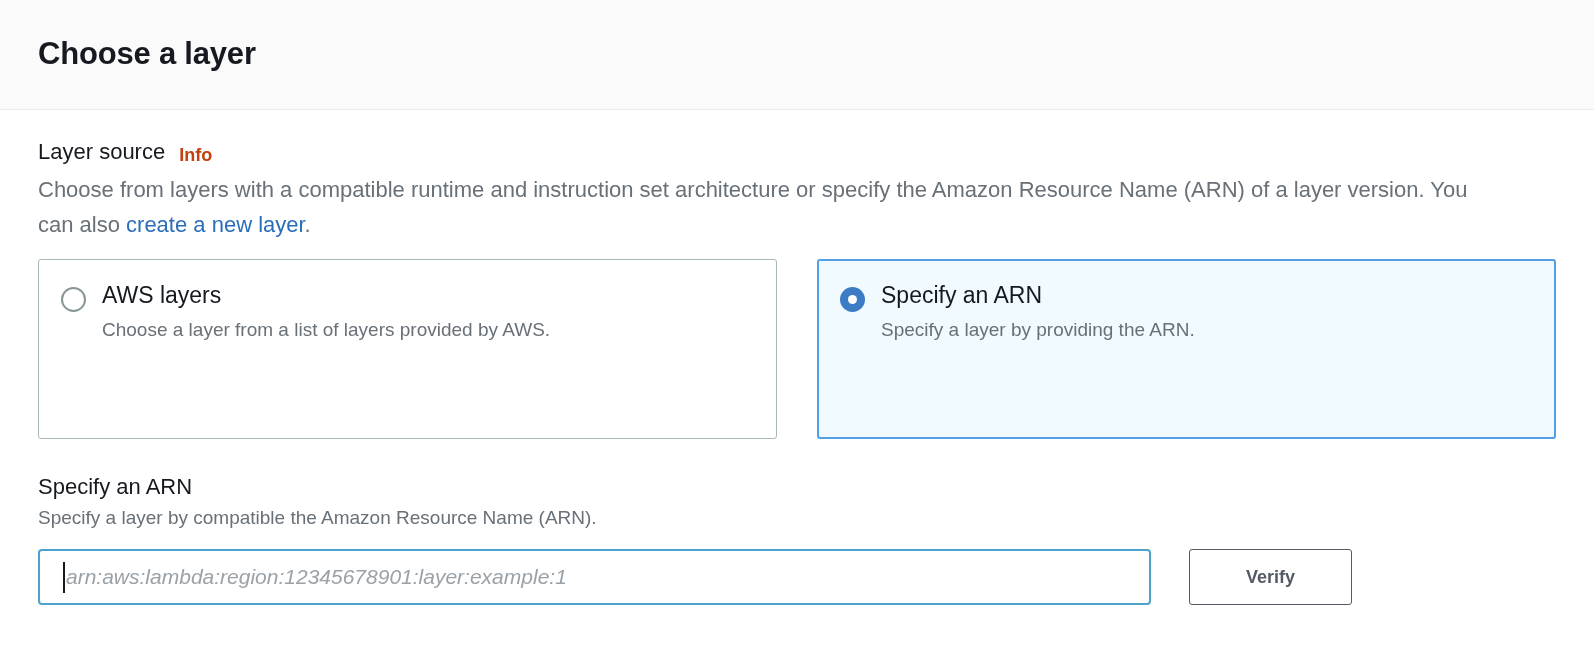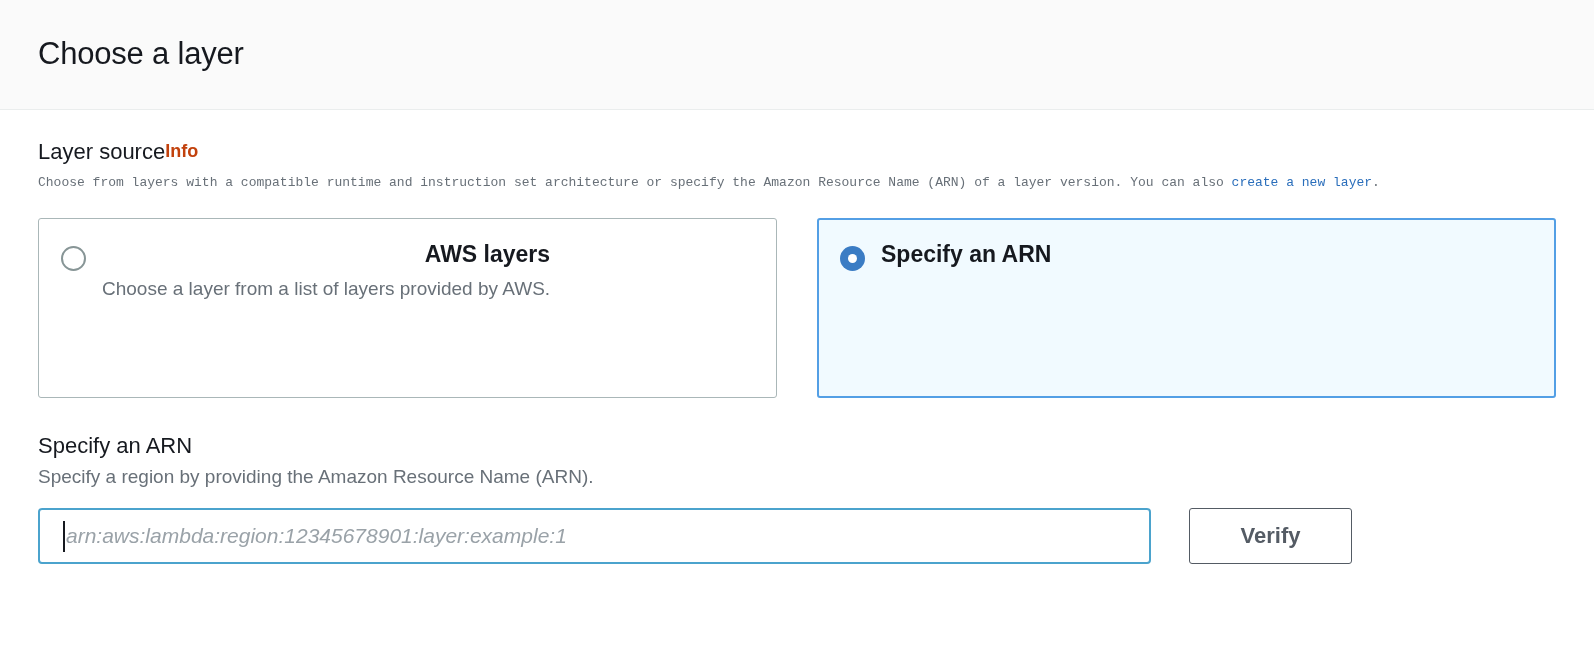--- a/index.html
+++ b/index.html
@@ -21,58 +21,57 @@
   .modal-header {
     height: 110px;
     background: #fafafa;
     border-bottom: 1px solid #eaeded;
     display: flex;
     align-items: center;
     padding: 0 38px;
   }
   .modal-title {
     font-size: 31px;
-    font-weight: normal;
+    font-weight: bold;
     letter-spacing: -0.2px;
     color: #16191f;
     line-height: 1.1;
     margin: 0;
   }
 
   
   .modal-body {
     padding: 28px 38px 0 38px;
   }
 
   .field-label-row {
     display: flex;
-    align-items: center;
-    gap: 0;
+    align-items: flex-end;
+    gap: 14px;
     margin-bottom: 6px;
   }
   .field-label {
     font-size: 22px;
     font-weight: 400;
     color: #16191f;
     line-height: 1.25;
   }
   .info-link {
     font-size: 18px;
     font-weight: bold;
     color: #c2410c;
     cursor: pointer;
     text-decoration: none;
   }
   .field-description {
-    font-size: 13px;
+    font-size: 22px;
     color: #687078;
     line-height: 1.62;
     max-width: 1460px;
-    margin-bottom: 25px;
-    font-family: Liberation Mono, monospace;
+    margin-bottom: 16px;
   }
   .inline-link {
     color: #2a6ebb;
     text-decoration: none;
     cursor: pointer;
   }
 
   
   .tile-row {
     display: flex;
@@ -120,25 +119,24 @@
     width: 9px;
     height: 9px;
     margin-left: -4.5px;
     margin-top: -4.5px;
     border-radius: 50%;
     background: #ffffff;
   }
   .tile-texts { min-width: 0; }
   .tile-title {
     font-size: 23px;
-    font-weight: 700;
+    font-weight: 400;
     color: #16191f;
     line-height: 1.2;
     margin-bottom: 6px;
-    text-align: right;
   }
   .tile-desc {
     font-size: 19px;
     color: #687078;
     line-height: 1.62;
     text-align: right;
   }
 
   
   .section-title {
@@ -189,21 +187,21 @@
     background: #16191f;
   }
   .verify-button {
     height: 56px;
     min-width: 163px;
     padding: 0 16px;
     background: #ffffff;
     border: 1px solid #545b64;
     border-radius: 3px;
     font-family: "Liberation Sans", "DejaVu Sans", sans-serif;
-    font-size: 22px;
+    font-size: 18px;
     font-weight: bold;
     color: #545b64;
     cursor: pointer;
     line-height: 1;
   }
 </style>
 </head>
 <body>
 
 <div class="modal-header">
@@ -229,27 +227,28 @@
         <div class="tile-title">AWS layers</div>
         <div class="tile-desc">Choose a layer from a list of layers provided by AWS.</div>
       </div>
     </div>
 
 
     <div class="tile selected">
       <span class="radio checked"></span>
       <div class="tile-texts">
         <div class="tile-title">Specify an ARN</div>
+        <div class="tile-desc">Specify a layer by providing the ARN.</div>
       </div>
     </div>
 
   </div>
 
   <div class="section-title">Specify an ARN</div>
-  <div class="section-desc">Specify a region by providing the Amazon Resource Name (ARN).</div>
+  <div class="section-desc">Specify a layer by compatible the Amazon Resource Name (ARN).</div>
 
   <div class="arn-row">
     <div class="arn-input-wrap">
       <input class="arn-input" type="text" placeholder="arn:aws:lambda:region:12345678901:layer:example:1" style="">
       <span class="caret"></span>
     </div>
     <button class="verify-button">Verify</button>
   </div>
 
 </div>

